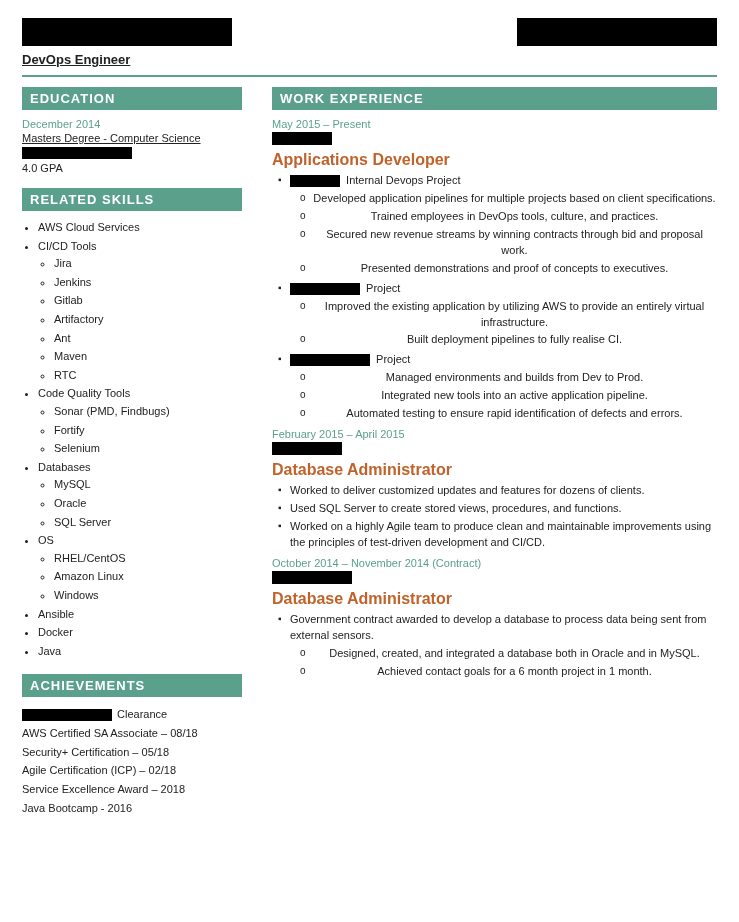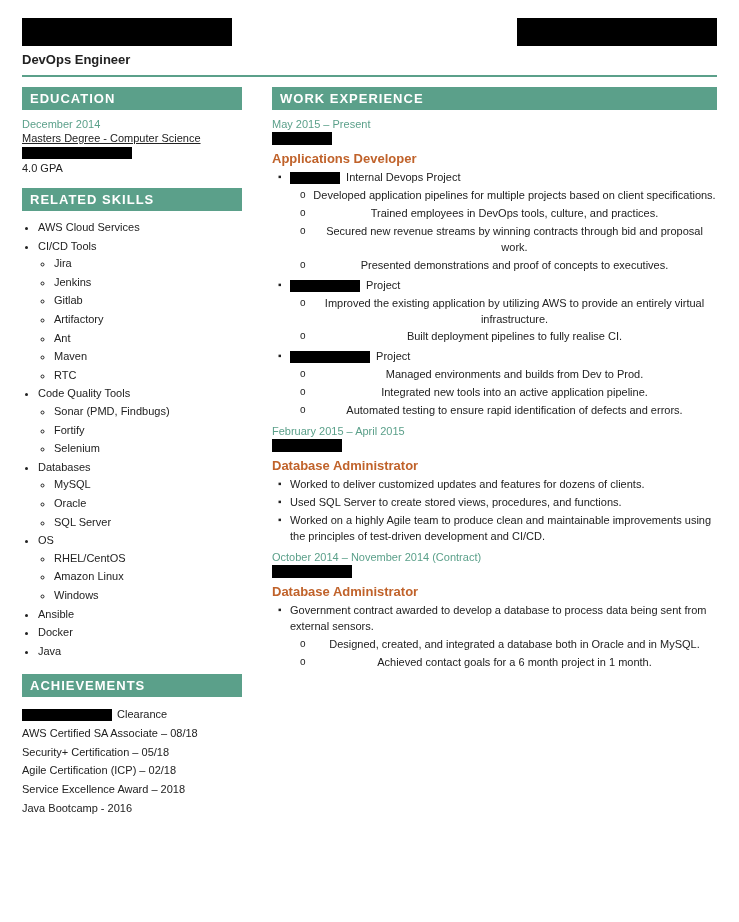--- a/index.html
+++ b/index.html
@@ -10,20 +10,21 @@
       background: #fff;
       width: 739px;
       min-height: 922px;
       padding: 18px 22px;
     }
     .header-section {
       display: flex;
       justify-content: flex-start;
       align-items: flex-start;
       margin-bottom: 0;
+      text-decoration: underline;
     }
     .header-name-block { flex: 1; }
     .header-redacted-name {
       display: inline-block;
       background: #000;
       width: 210px;
       height: 28px;
       margin-bottom: 4px;
     }
     .header-title {
@@ -135,21 +136,21 @@
     .work-date:first-child { margin-top: 0; }
     .work-redacted {
       display: inline-block;
       background: #000;
       height: 13px;
       vertical-align: middle;
       margin-bottom: 3px;
     }
     .work-title {
       color: #c0622a;
-      font-size: 13px;
+      font-size: 16px;
       font-weight: bold;
       margin-bottom: 4px;
     }
     .work-bullets {
       list-style: none;
       padding-left: 6px;
       margin-bottom: 4px;
     }
     .work-bullets > li {
       position: relative;

